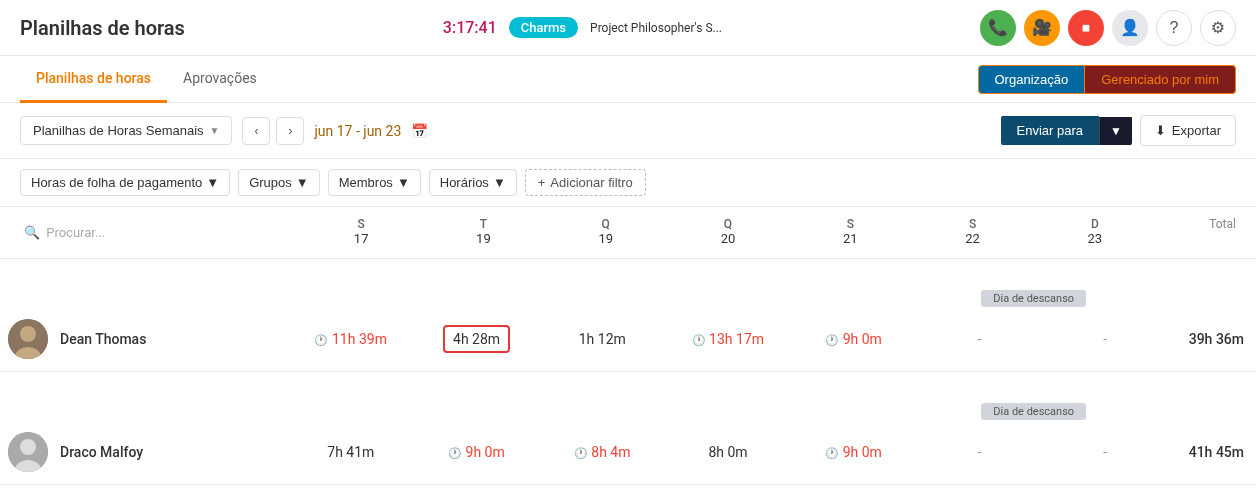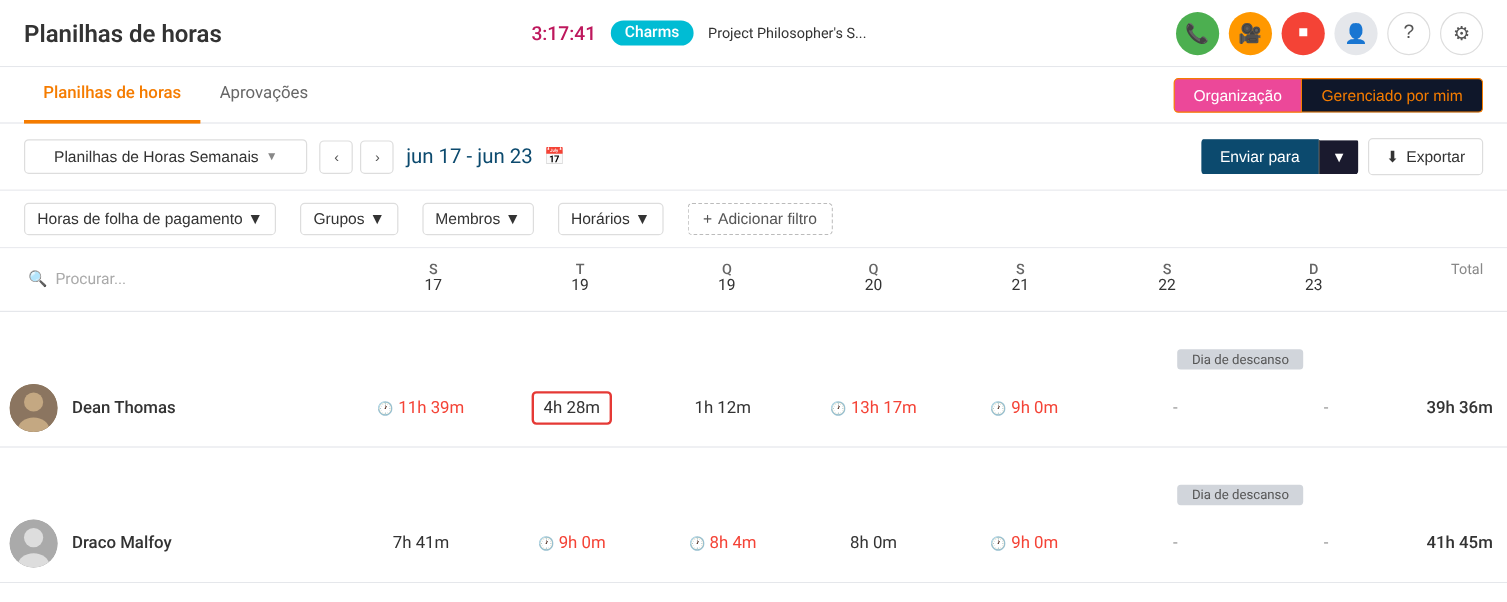--- a/index.html
+++ b/index.html
@@ -42,47 +42,47 @@
     }
     .tabs-left { display: flex; }
     .tab {
       padding: 14px 16px; font-size: 14px; cursor: pointer;
       color: #666; border-bottom: 3px solid transparent; margin-bottom: -1px;
     }
     .tab.active { color: #f57c00; border-bottom: 3px solid #f57c00; font-weight: 500; }
     .tabs-right { display: flex; gap: 0; }
     .filter-btn {
       padding: 6px 16px; font-size: 13px; cursor: pointer;
-      border: 1px solid #f57c00; background: #0f172a; color: #f57c00;
-    }
-    .filter-btn.active { background: #ec4899; color: #fff; }
+      border: 1px solid #f57c00; background: #7f1d1d; color: #f57c00;
+    }
+    .filter-btn.active { background: #0369a1; color: #fff; }
     .filter-btn:first-child { border-radius: 4px 0 0 4px; }
     .filter-btn:last-child { border-radius: 0 4px 4px 0; border-left: none; }
 
     
     .toolbar {
       display: flex; align-items: center; padding: 12px 20px;
       gap: 12px; border-bottom: 1px solid #e5e7eb;
       justify-content: space-between;
     }
     .toolbar-left { display: flex; align-items: center; gap: 10px; }
     .toolbar-right { display: flex; gap: 8px; }
     .dropdown-btn {
       display: flex; align-items: center; gap: 6px;
-      padding: 6px 24px; border: 1px solid #ddd; border-radius: 4px;
+      padding: 6px 12px; border: 1px solid #ddd; border-radius: 4px;
       background: #fff; cursor: pointer; font-size: 13px; color: #333;
     }
     .dropdown-btn .arrow { font-size: 10px; color: #888; }
     .period-nav { display: flex; align-items: center; gap: 6px; }
     .nav-btn {
       width: 28px; height: 28px; border: 1px solid #ddd; border-radius: 4px;
       background: #fff; cursor: pointer; display: flex; align-items: center; justify-content: center;
       font-size: 12px; color: #555;
     }
-    .period-label { font-size: 17px; color: #0c4a6e; margin: 0 4px; }
+    .period-label { font-size: 14px; color: #a16207; margin: 0 4px; }
     .calendar-icon { color: #888; cursor: pointer; }
     .send-btn {
       display: flex; align-items: center; gap: 0;
       border-radius: 4px; overflow: hidden;
     }
     .send-main {
       padding: 7px 16px; background: #0c4a6e; color: #fff;
       border: none; cursor: pointer; font-size: 13px; font-weight: 500;
     }
     .send-arrow {
@@ -91,21 +91,21 @@
     }
     .export-btn {
       display: flex; align-items: center; gap: 6px;
       padding: 7px 14px; border: 1px solid #ddd; border-radius: 4px;
       background: #fff; cursor: pointer; font-size: 13px; color: #333;
     }
 
     
     .filter-row {
       display: flex; align-items: center; padding: 10px 20px;
-      gap: 20px; border-bottom: 1px solid #e5e7eb; background: #fff;
+      gap: 8px; border-bottom: 1px solid #e5e7eb; background: #fff;
     }
     .filter-chip {
       display: flex; align-items: center; gap: 4px;
       padding: 5px 10px; border: 1px solid #ddd; border-radius: 4px;
       background: #fff; cursor: pointer; font-size: 13px; color: #333;
     }
     .add-filter-btn {
       display: flex; align-items: center; gap: 5px;
       padding: 5px 12px; border: 1px dashed #bbb; border-radius: 4px;
       background: #fff; cursor: pointer; font-size: 13px; color: #555;

